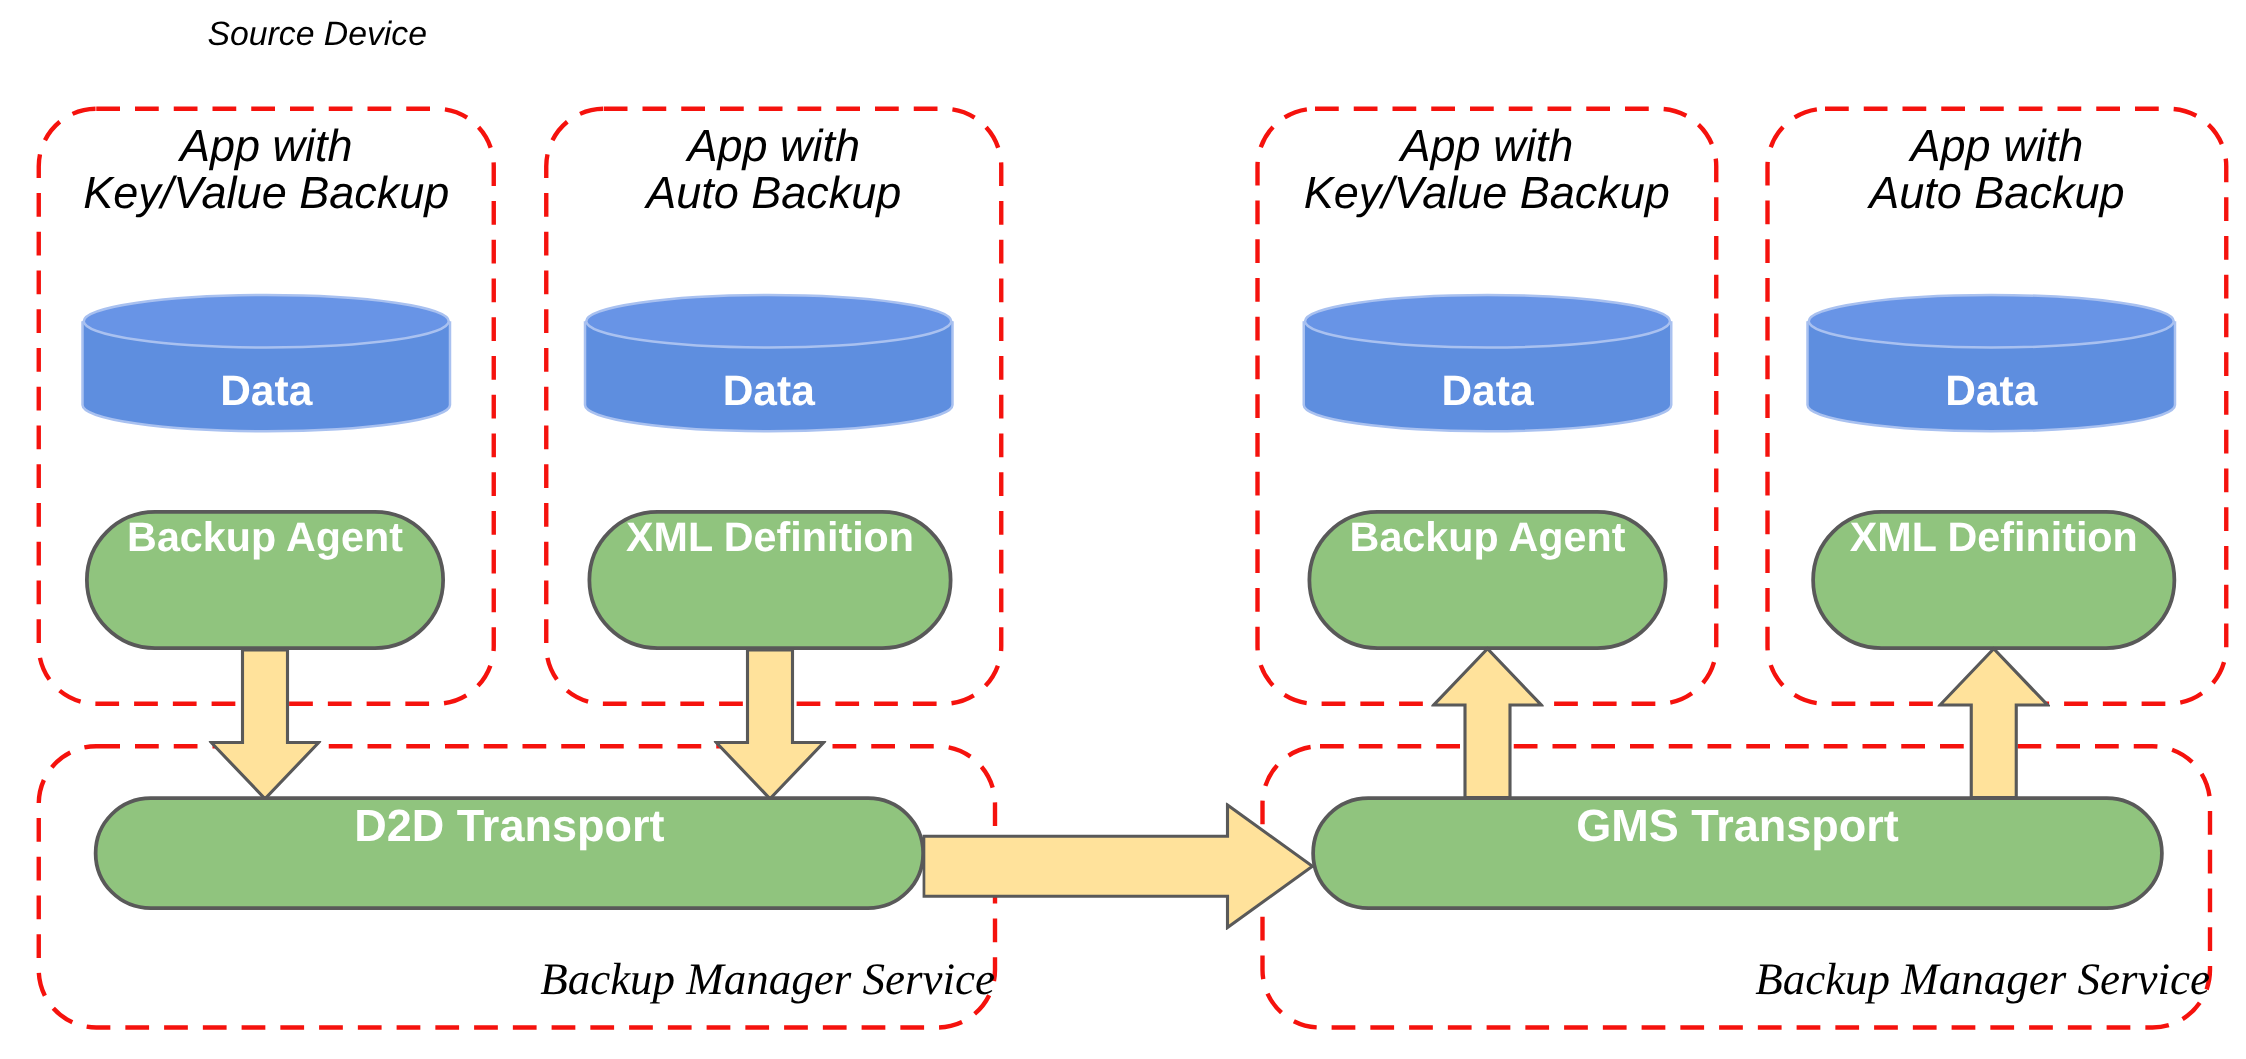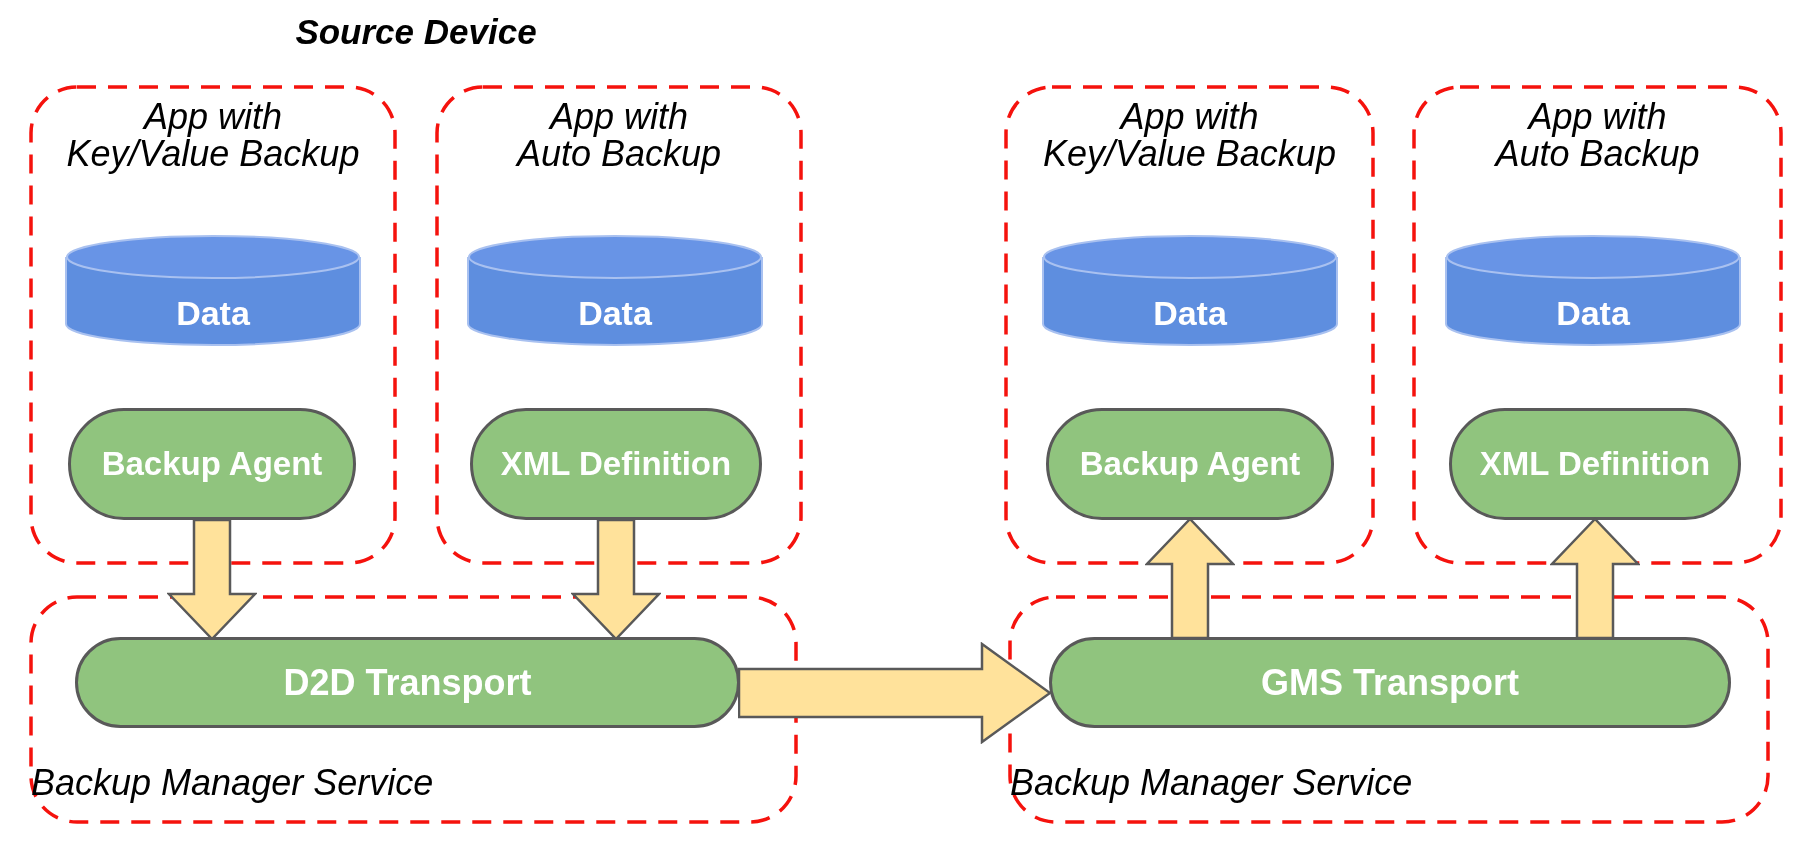--- a/index.html
+++ b/index.html
@@ -15,26 +15,24 @@
   svg.layer { position: absolute; left: 0; top: 0; width: 1797px; height: 847px; }
 
   .box-outline {
     fill: none;
     stroke: var(--dashed-border);
     stroke-width: 3.5;
     stroke-dasharray: 19 12;
   }
 
   .device-title {
-    font-size: 35px;
+    font-size: 27px;
     font-style: italic;
     color: var(--text-dark);
-    text-align: center;
     white-space: nowrap;
-    font-weight: bold;
   }
   .app-title {
     font-size: 36px;
     font-style: italic;
     color: var(--text-dark);
     text-align: center;
     line-height: 37px;
   }
   .app-title span { display: block; }
 
@@ -45,36 +43,37 @@
   .cyl-label {
     position: absolute; left: 0; right: 0; top: 44px; bottom: 0;
     display: flex; align-items: center; justify-content: center;
     color: var(--text-light); font-size: 34px; font-weight: bold;
   }
 
   .pill {
     background: var(--pill-fill);
     border: 3px solid var(--pill-border);
     border-radius: 58px;
-    display: flex; align-items: center; justify-content: center;
+    display: flex; justify-content: center;
     color: var(--text-light);
     font-weight: bold;
     box-sizing: border-box;
   }
   .pill.component { height: 112px; font-size: 33px; }
   .pill.transport { height: 91px; font-size: 36px; }
 
   .arrow-shape { fill: var(--arrow-fill); stroke: var(--arrow-border); stroke-width: 2.5; stroke-linejoin: miter; }
 
   .bms-label {
     font-size: 36px;
     font-style: italic;
     color: var(--text-dark);
-    text-align: left;
+    text-align: right;
     white-space: nowrap;
+    font-family: Liberation Serif, serif;
   }
 </style>
 </head>
 <body>
 
 <div id="canvas">
 
   <svg class="layer">
     <rect class="box-outline" x="31" y="87" width="364" height="476" rx="46"></rect>
     <rect class="box-outline" x="437" y="87" width="364" height="476" rx="46"></rect>

